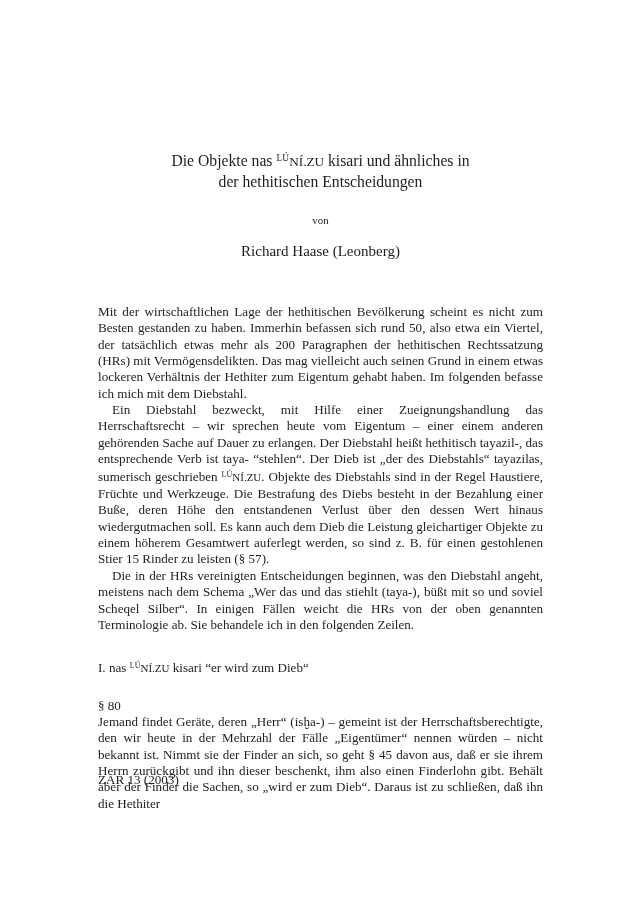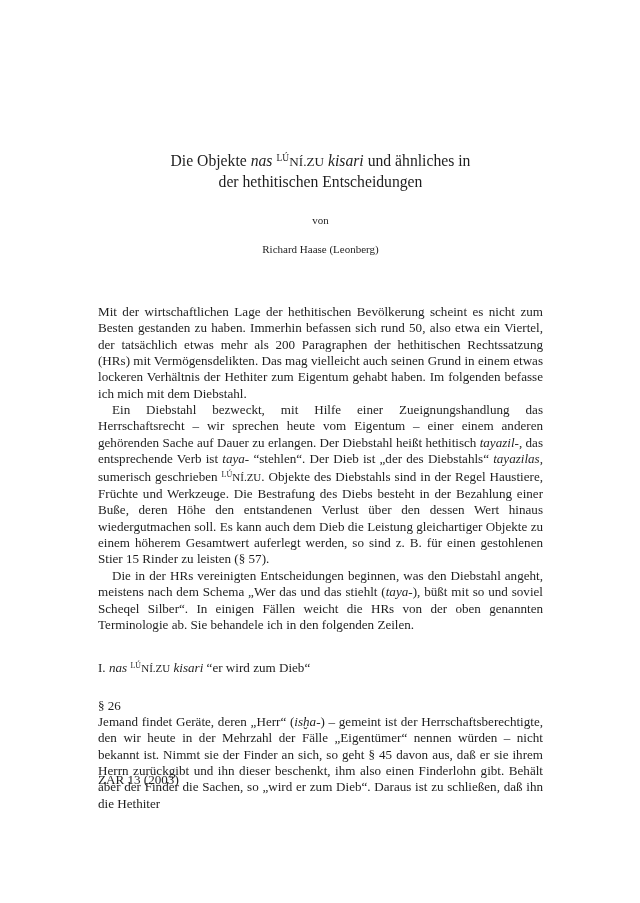--- a/index.html
+++ b/index.html
@@ -11,41 +11,41 @@
   }
   .page{position:relative;width:640px;height:903px;background:#ffffff;overflow:hidden;}
 
   .title-block{
     position:absolute;left:98px;top:149px;width:445px;
     text-align:center;
   }
   .title{font-size:15.7px;line-height:19.5px;font-weight:normal;margin:0;}
   .tline{display:block;}
   .von{margin-top:23px;font-size:11px;}
-  .author{margin-top:17px;font-size:11px;}
+  .author{margin-top:17px;font-size:15px;}
 
   .body-text{
     position:absolute;left:98px;top:304px;width:445px;
     font-size:13.1px;line-height:16.35px;text-align:justify;
   }
   .para{margin:0;}
   .para.indent{text-indent:14px;}
   .section-heading{
     margin:23px 0 0 0;font-size:13.1px;line-height:19px;
     font-weight:normal;text-align:left;
   }
   .para-mark{margin-top:19px;text-align:left;}
 
   .page-footer{
     position:absolute;left:98px;top:772px;
     font-size:13.1px;line-height:16px;text-align:left;
   }
 
   
-  .seg-i{font-style:italic;}
+  .seg-i{}
   .seg-sup{font-size:0.60em;vertical-align:0.55em;letter-spacing:0.02em;}
   .seg-sc{font-size:0.84em;}
 </style>
 </head>
 <body>
 
 <main class="page">
 
   <header class="title-block">
     <h1 class="title">
@@ -56,20 +56,20 @@
     <div class="author">Richard Haase (Leonberg)</div>
   </header>
 
   <section class="body-text">
     <p class="para"><span>Mit der wirtschaftlichen Lage der hethitischen Bevölkerung scheint es nicht zum Be­sten gestanden zu haben. Immerhin befassen sich rund 50, also etwa ein Viertel, der tatsächlich etwas mehr als 200 Paragraphen der hethitischen Rechtssatzung (HRs) mit Vermögensdelikten. Das mag vielleicht auch seinen Grund in einem etwas lockeren Verhältnis der Hethiter zum Eigentum gehabt haben. Im folgenden befasse ich mich mit dem Diebstahl.</span></p>
     <p class="para indent"><span>Ein Diebstahl bezweckt, mit Hilfe einer Zueignungshandlung das Herrschaftsrecht – wir sprechen heute vom Eigentum – einer einem anderen gehörenden Sache auf Dau­er zu erlangen. Der Diebstahl heißt hethitisch </span><span class="seg-i">tayazil-</span><span>, das entsprechende Verb ist </span><span class="seg-i">taya-</span><span> “stehlen“. Der Dieb ist „der des Diebstahls“ </span><span class="seg-i">tayazilas</span><span>, sumerisch geschrieben </span><span class="seg-sup">LÚ</span><span class="seg-sc">NÍ.ZU</span><span>. Objekte des Diebstahls sind in der Regel Haustiere, Früchte und Werkzeuge. Die Be­strafung des Diebs besteht in der Bezahlung einer Buße, deren Höhe den entstandenen Verlust über den dessen Wert hinaus wiedergutmachen soll. Es kann auch dem Dieb die Leistung gleichartiger Objekte zu einem höherem Gesamtwert auferlegt werden, so sind z. B. für einen gestohlenen Stier 15 Rinder zu leisten (§ 57).</span></p>
     <p class="para indent"><span>Die in der HRs vereinigten Entscheidungen beginnen, was den Diebstahl angeht, meistens nach dem Schema „Wer das und das stiehlt (</span><span class="seg-i">taya-</span><span>), büßt mit so und soviel Scheqel Silber“. In einigen Fällen weicht die HRs von der oben genannten Terminolo­gie ab. Sie behandele ich in den folgenden Zeilen.</span></p>
 
     <h2 class="section-heading"><span>I. </span><span class="seg-i">nas</span><span> </span><span class="seg-sup">LÚ</span><span class="seg-sc">NÍ.ZU</span><span> </span><span class="seg-i">kisari</span><span> “er wird zum Dieb“</span></h2>
 
-    <div class="para-mark">§ 26</div>
+    <div class="para-mark">§ 80</div>
 
     <p class="para"><span>Jemand findet Geräte, deren „Herr“ (</span><span class="seg-i">isḫa-</span><span>) – gemeint ist der Herrschaftsberechtigte, den wir heute in der Mehrzahl der Fälle „Eigentümer“ nennen würden – nicht bekannt ist. Nimmt sie der Finder an sich, so geht § 45 davon aus, daß er sie ihrem Herrn zu­rückgibt und ihn dieser beschenkt, ihm also einen Finderlohn gibt. Behält aber der Finder die Sachen, so „wird er zum Dieb“. Daraus ist zu schließen, daß ihn die Hethiter</span></p>
   </section>
 
   <footer class="page-footer">ZAR 13 (2003)</footer>
 
 </main>
 
 </body></html>

